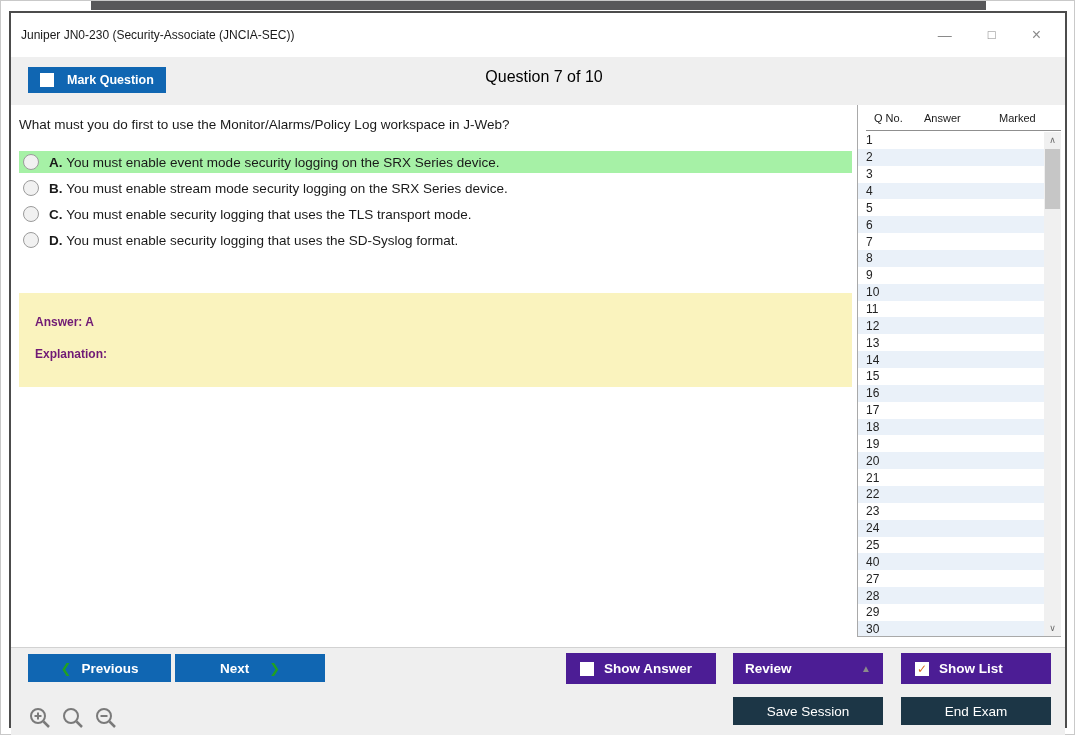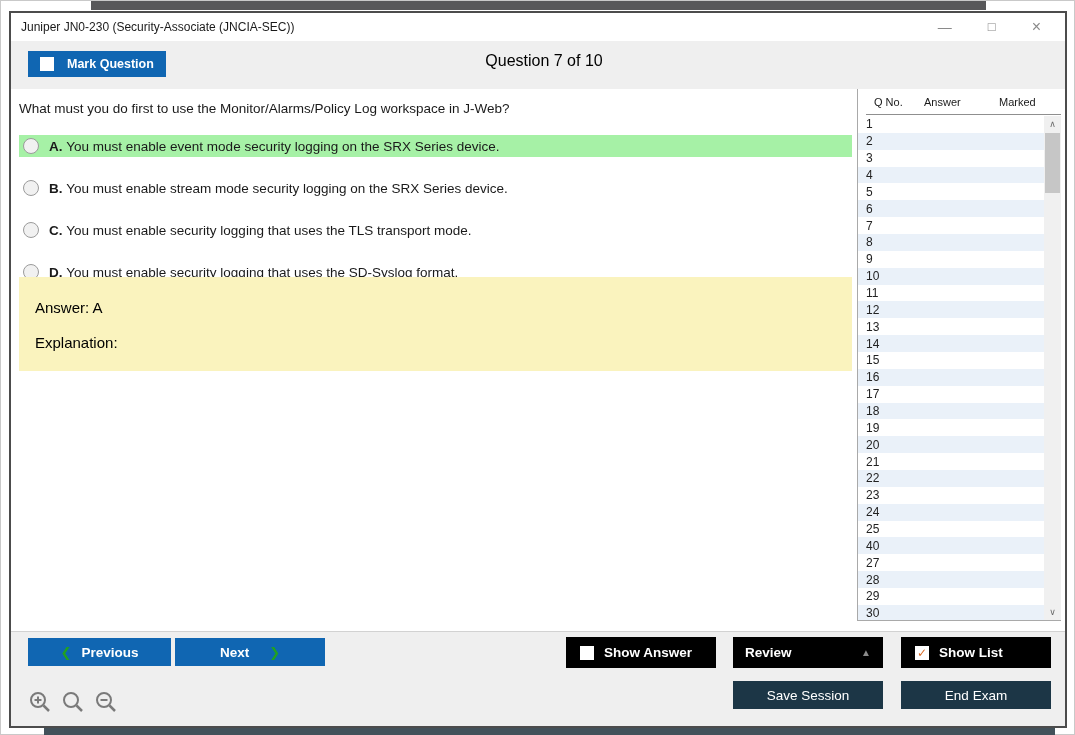--- a/index.html
+++ b/index.html
@@ -6,21 +6,21 @@
   html,body { width:1075px; height:735px; }
   body { font-family:"Liberation Sans","DejaVu Sans",sans-serif; background:#ffffff; position:relative; overflow:hidden; }
   .screen { position:absolute; inset:0; border:1px solid #c9c9c9; background:#ffffff; }
 
   .backdrop-top { position:absolute; left:90px; top:0; width:895px; height:9px; background:#58585a; }
   .backdrop-bottom { position:absolute; left:43px; top:726px; width:1011px; height:8px; background:#42515a; }
 
   .window { position:absolute; left:8px; top:10px; width:1058px; height:717px; background:#ffffff; border:2px solid #4c4c4c; }
 
   
-  .titlebar { height:28px; background:#ffffff; display:flex; align-items:center;gap:23px; }
+  .titlebar { height:44px; background:#ffffff; display:flex; align-items:center;gap:23px; }
   .titlebar .title { padding-left:10px; font-size:12px; color:#1a1a1a; flex:1; }
   .win-controls { display:flex; align-items:center; gap:36px; padding-right:24px; color:#8a8a8a; }
   .win-controls span { cursor:default; font-size:14px; line-height:14px; }
   .win-controls .max { font-size:13px; }
   .win-controls .close { font-size:16px; }
 
   
   .headerbar { position:relative; height:48px; background:#efefef; }
   .mark-btn { position:absolute; left:17px; top:10px; height:26px; min-width:130px; background:#1066b2; color:#ffffff;
               display:flex; align-items:center; gap:13px; padding:0 12px; font-size:12.5px; font-weight:bold; cursor:pointer; }
@@ -28,27 +28,27 @@
               font-size:12px; font-weight:bold; flex:0 0 auto; }
   .checkbox .check { color:#d96b27; line-height:1; }
   .q-counter { position:absolute; left:0; right:0; top:0; height:40px; display:flex; align-items:center; justify-content:center;
                font-size:16px; font-weight:normal; color:#000000; pointer-events:none;margin-left:12px; }
 
   
   .main { position:relative; height:542px; background:#ffffff; }
   .question-text { position:absolute; left:8px; top:12px; width:820px; font-size:13.5px; color:#1a1a1a; }
 
   .options { position:absolute; left:8px; top:46px; width:833px; }
-  .option { display:flex; align-items:center; gap:10px; height:22px; margin-bottom:20px; padding-left:4px; font-size:13.5px; color:#1a1a1a; cursor:pointer; }
+  .option { display:flex; align-items:center; gap:10px; height:22px; margin-bottom:4px; padding-left:4px; font-size:13.5px; color:#1a1a1a; cursor:pointer; }
   .option.highlighted { background:#a6f1a6; }
   .radio { width:16px; height:16px; border-radius:50%; border:1.5px solid #9b9b9b; background:#f1f1f1; flex:0 0 auto; }
   .opt-letter { font-weight:bold; }
 
   .answer-box { position:absolute; left:8px; top:188px; width:833px; height:94px; background:#faf3be; padding:22px 16px 0 16px; }
-  .answer-box .lbl { font-size:15px; font-weight:normal; color:#000000; }
+  .answer-box .lbl { font-size:12px; font-weight:bold; color:#701a75; }
   .answer-box .lbl + .lbl { margin-top:18px; }
 
   
   .qpanel { position:absolute; right:4px; top:0; width:204px; height:532px; background:#ffffff;
             border-left:1px solid #a9a9a9; border-bottom:1px solid #a9a9a9; }
   .qpanel-header { display:flex; height:26px; align-items:center; border-bottom:1px solid #8f8f8f; font-size:11px; color:#1a1a1a;margin-left:8px; }
   .qpanel-header .c1 { width:58px; padding-left:8px; }
   .qpanel-header .c2 { width:75px; }
   .qpanel-header .c3 { flex:1; }
   .qlist { position:absolute; top:27px; left:0; right:17px; bottom:0; overflow:hidden; }
@@ -61,21 +61,21 @@
   .scrollbar { position:absolute; top:27px; right:0; bottom:0; width:17px; background:#f0f0f0; }
   .sb-arrow { position:absolute; left:0; width:17px; height:16px; display:flex; align-items:center; justify-content:center;
               color:#6b6b6b; font-size:9px; cursor:pointer; }
   .sb-up { top:0; } .sb-down { bottom:0; }
   .sb-thumb { position:absolute; left:1px; top:17px; width:15px; height:60px; background:#c6c6c6; cursor:pointer; }
 
   
   .footer { position:relative; height:95px; background:#efefef; border-top:1px solid #d2d2d2; }
   .btn { display:flex; align-items:center; justify-content:center; gap:10px; color:#ffffff; font-weight:bold; cursor:pointer; }
   .btn-blue { background:#1066b2; font-size:13.5px; }
-  .btn-orange { background:#000000; font-size:13.5px; }
+  .btn-orange { background:#4c1d95; font-size:13.5px; }
   .btn-navy { background:#1c3646; font-size:13.5px; }
   .chevron { color:#21a121; font-size:13px; font-weight:bold; }
   .prev-btn { position:absolute; left:17px; top:6px; width:143px; height:28px; }
   .next-btn { position:absolute; left:164px; top:6px; width:150px; height:28px;gap:20px; }
   .show-answer-btn { position:absolute; left:555px; top:5px; width:150px; height:31px; justify-content:flex-start; padding-left:14px; }
   .review-btn { position:absolute; left:722px; top:5px; width:150px; height:31px; justify-content:space-between; padding:0 12px; }
   .review-btn .tri { color:#8b8b8b; font-size:10px; }
   .show-list-btn { position:absolute; left:890px; top:5px; width:150px; height:31px; justify-content:flex-start; padding-left:14px; }
   .save-session-btn { position:absolute; left:722px; top:49px; width:150px; height:28px; font-weight:normal; font-size:13.5px; }
   .end-exam-btn { position:absolute; left:890px; top:49px; width:150px; height:28px; font-weight:normal; font-size:13.5px; }

